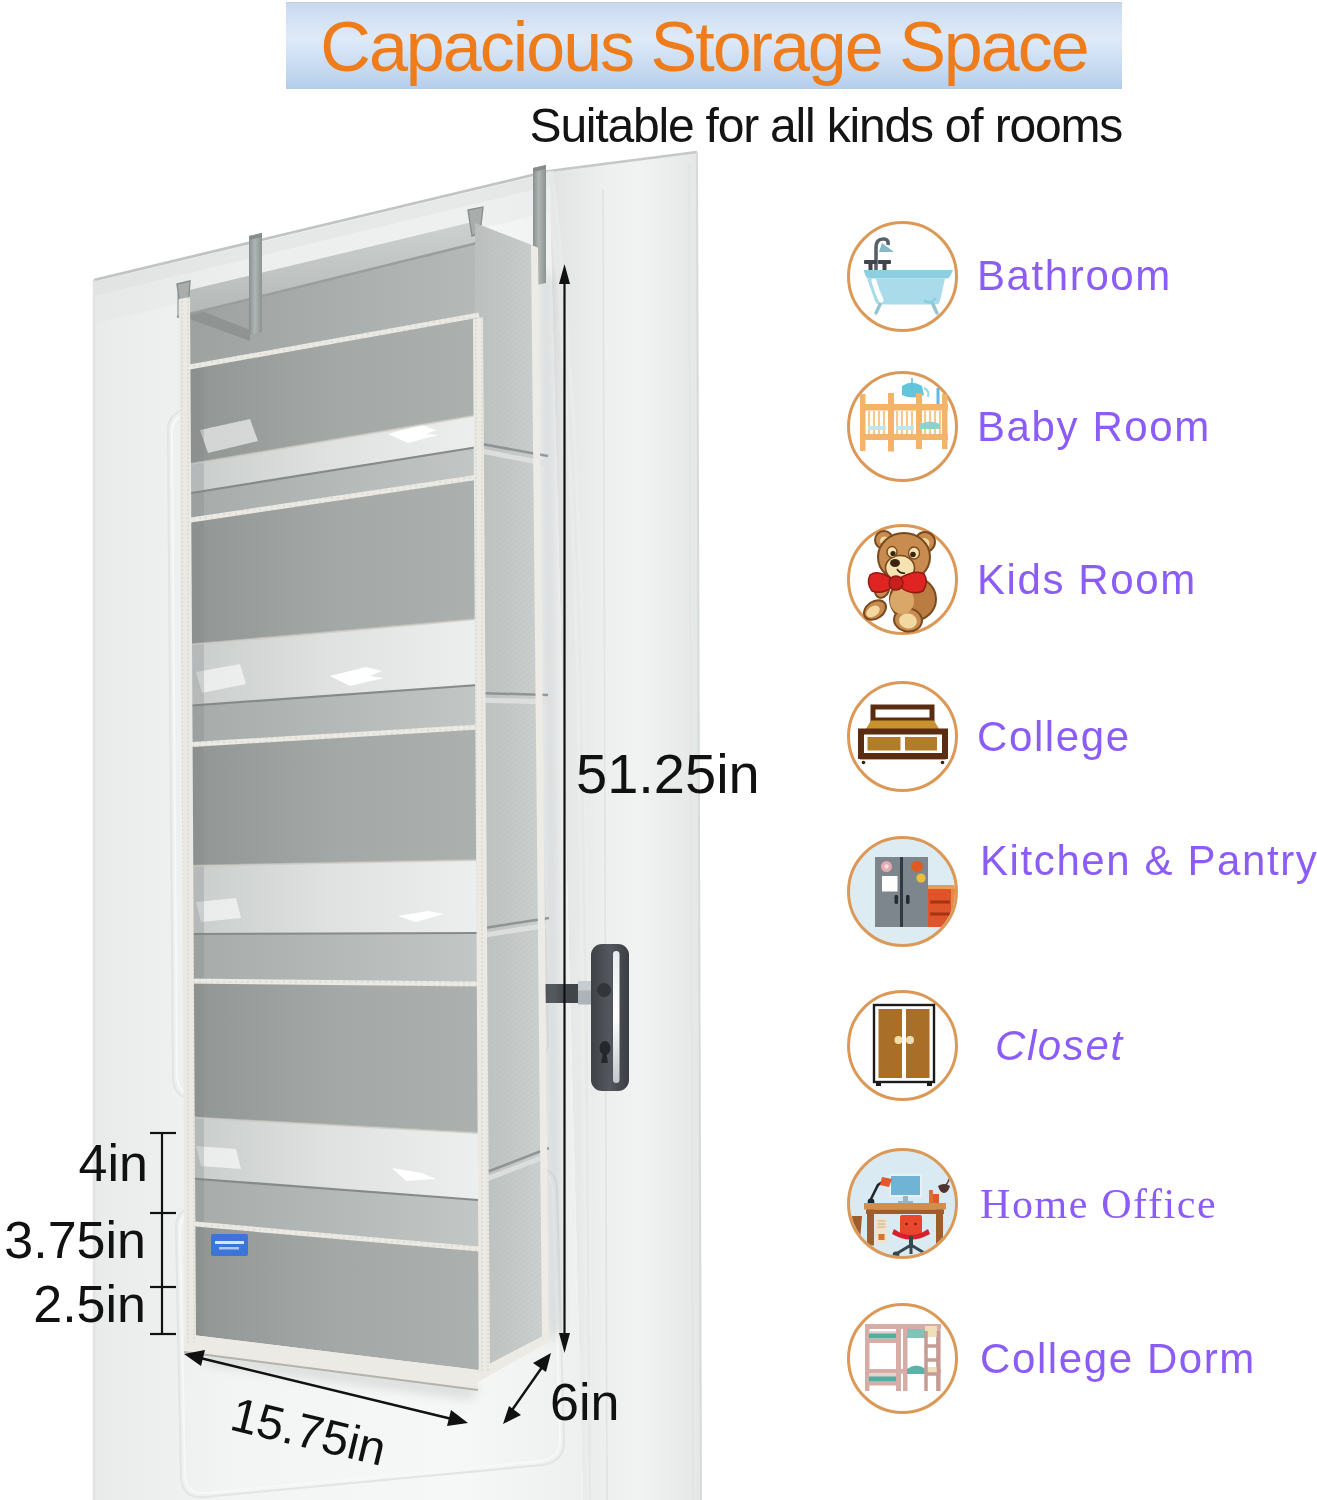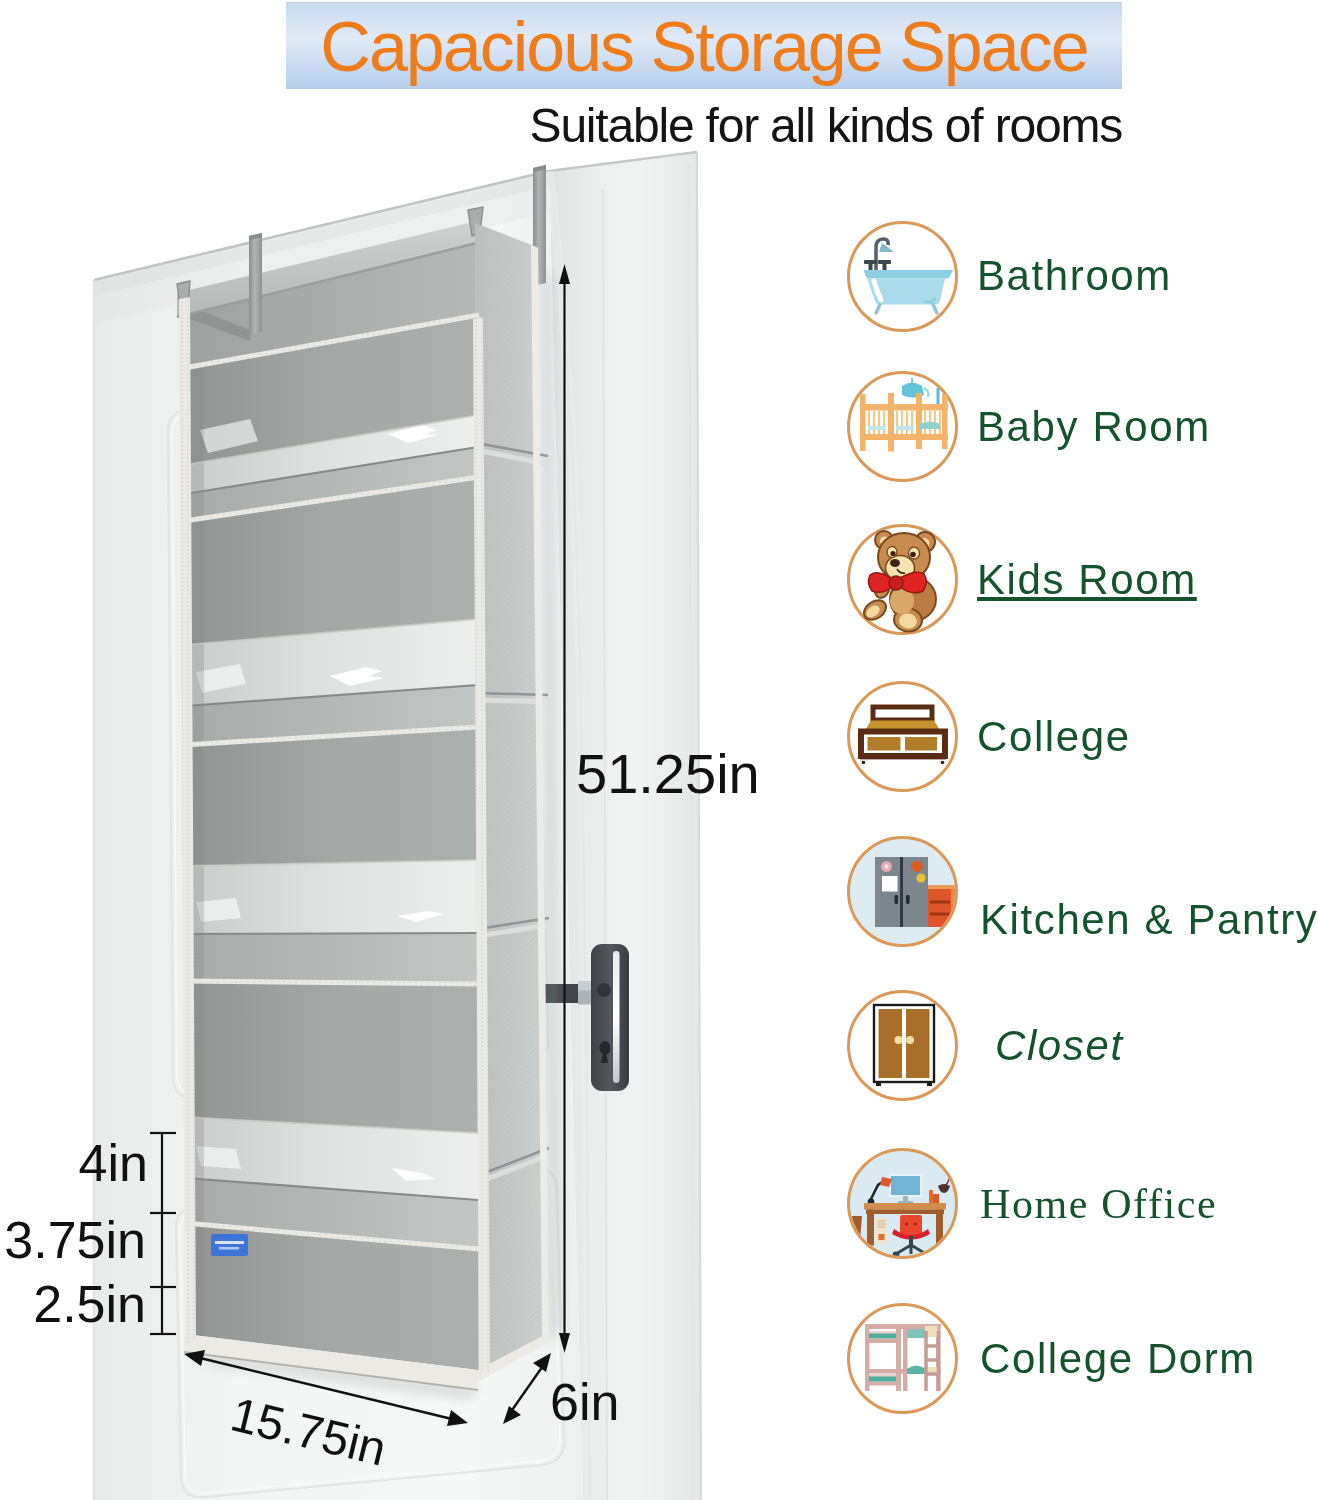--- a/index.html
+++ b/index.html
@@ -1,29 +1,29 @@
 <!DOCTYPE html>
 <html><head>
 <meta charset="utf-8">
 <style>
 html,body{margin:0;padding:0;}
 body{width:1317px;height:1500px;background:#ffffff;position:relative;overflow:hidden;font-family:"Liberation Sans",sans-serif;}
 .banner{position:absolute;left:286px;top:2px;width:836px;height:86px;background:linear-gradient(180deg,#c8daf0 0%,#dfeaf8 40%,#cddef3 68%,#b5cdeb 100%);border-top:1px solid #c8cdd4;text-align:center;line-height:89px;font-size:70px;letter-spacing:-2px;color:#ee7c1a;white-space:nowrap;}
 .subtitle{position:absolute;left:286px;top:98px;width:836px;text-align:right;font-size:48px;letter-spacing:-1.2px;color:#141414;white-space:nowrap;}
-.lbl{position:absolute;font-size:42px;letter-spacing:1.6px;color:#14532d;white-space:nowrap;line-height:46px;}
+.lbl{position:absolute;font-size:42px;letter-spacing:1.6px;color:#8b5cf6;white-space:nowrap;line-height:46px;}
 </style>
 </head>
 <body>
 <div class="banner">Capacious Storage Space</div>
 <div class="subtitle">Suitable for all kinds of rooms</div>
 <div class="lbl" style="left:977px;top:253px;">Bathroom</div>
 <div class="lbl" style="left:977px;top:404px;text-align:center;">Baby Room</div>
-<div class="lbl" style="left:977px;top:557px;text-decoration:underline;">Kids Room</div>
+<div class="lbl" style="left:977px;top:557px;">Kids Room</div>
 <div class="lbl" style="left:977px;top:714px;">College</div>
-<div class="lbl" style="left:980px;top:897px;">Kitchen &amp; Pantry</div>
+<div class="lbl" style="left:980px;top:838px;">Kitchen &amp; Pantry</div>
 <div class="lbl" style="left:995px;top:1023px;font-style:italic;">Closet</div>
 <div class="lbl" style="left:980px;top:1181px;font-family:Liberation Serif, serif;">Home Office</div>
 <div class="lbl" style="left:980px;top:1336px;">College Dorm</div>
 
 <svg style="position:absolute;left:840px;top:214px;" width="125" height="125" viewBox="0 0 125 125">
 <circle cx="62.5" cy="62.5" r="54" fill="#ffffff" stroke="#db9857" stroke-width="3"></circle>
 <path d="M36 56 V34 Q36 24.5 44 25 Q49 25.5 48 31" fill="none" stroke="#57616c" stroke-width="3.6"></path>
 <path d="M42 29 L54 38 L39 38 Z" fill="#84b9c9"></path>
 <rect x="24" y="46" width="13" height="4" rx="1" fill="#3d454d"></rect>
     <rect x="28.5" y="50" width="4" height="7" fill="#3d454d"></rect>

